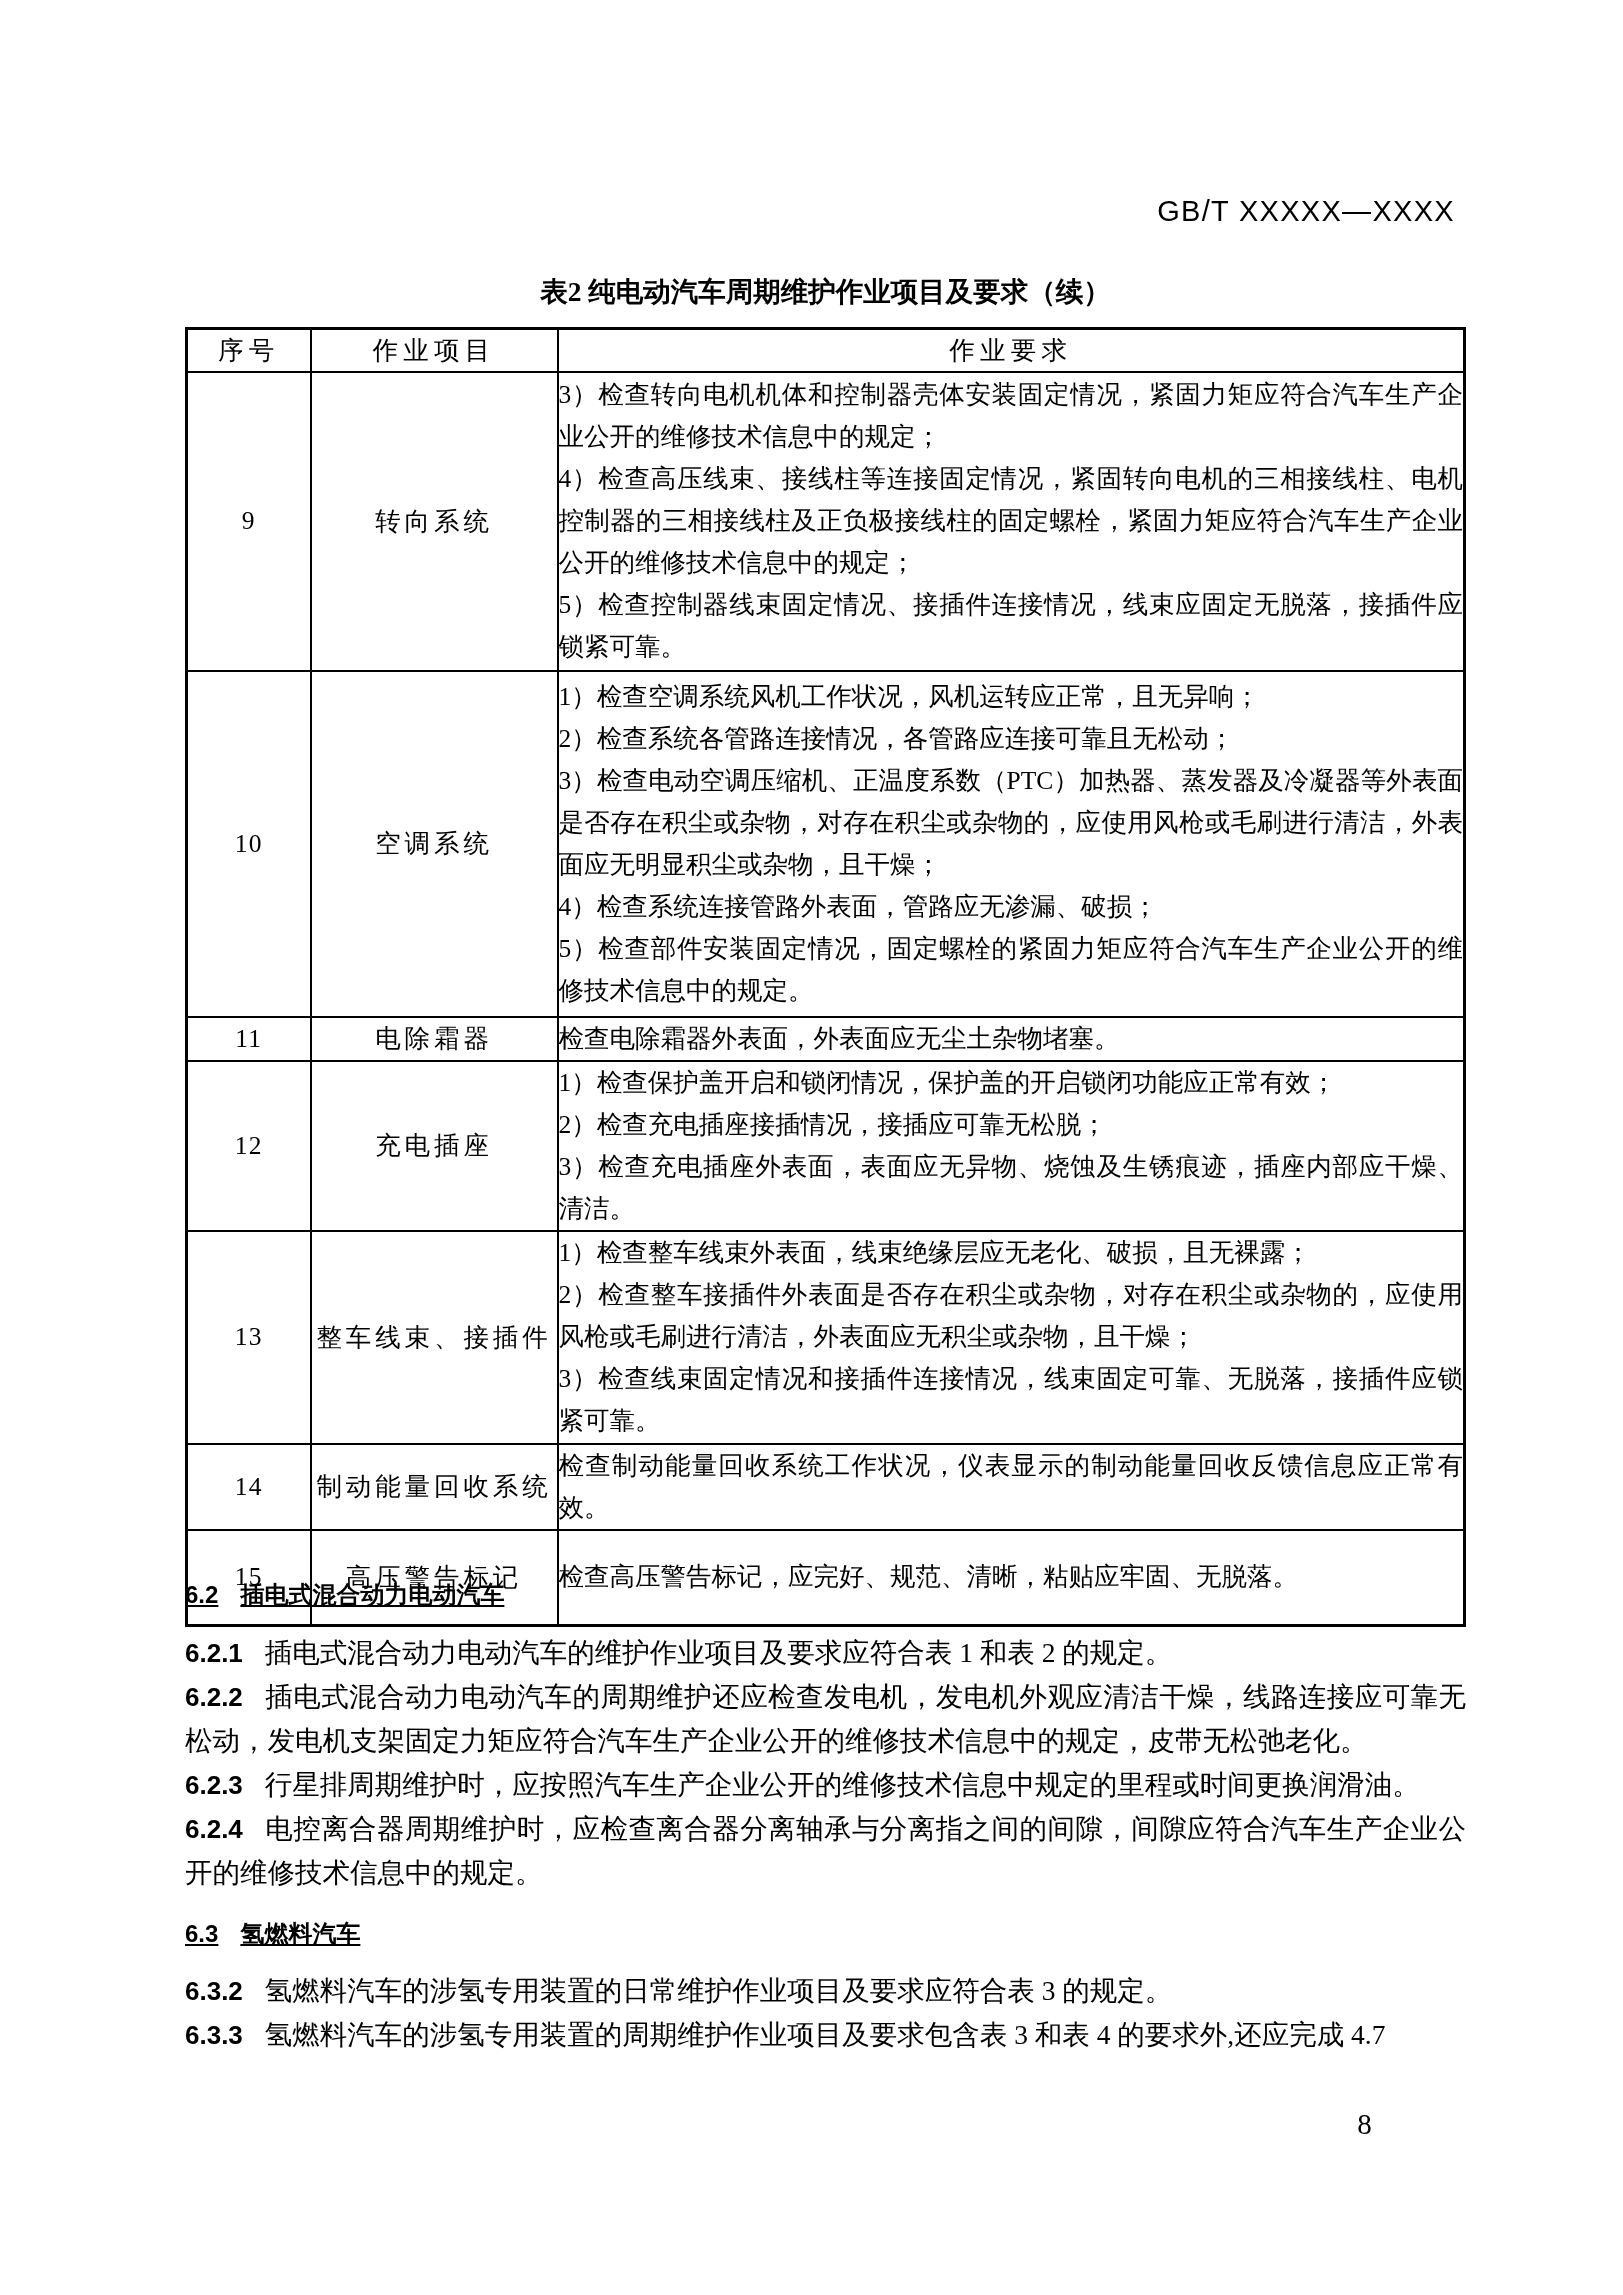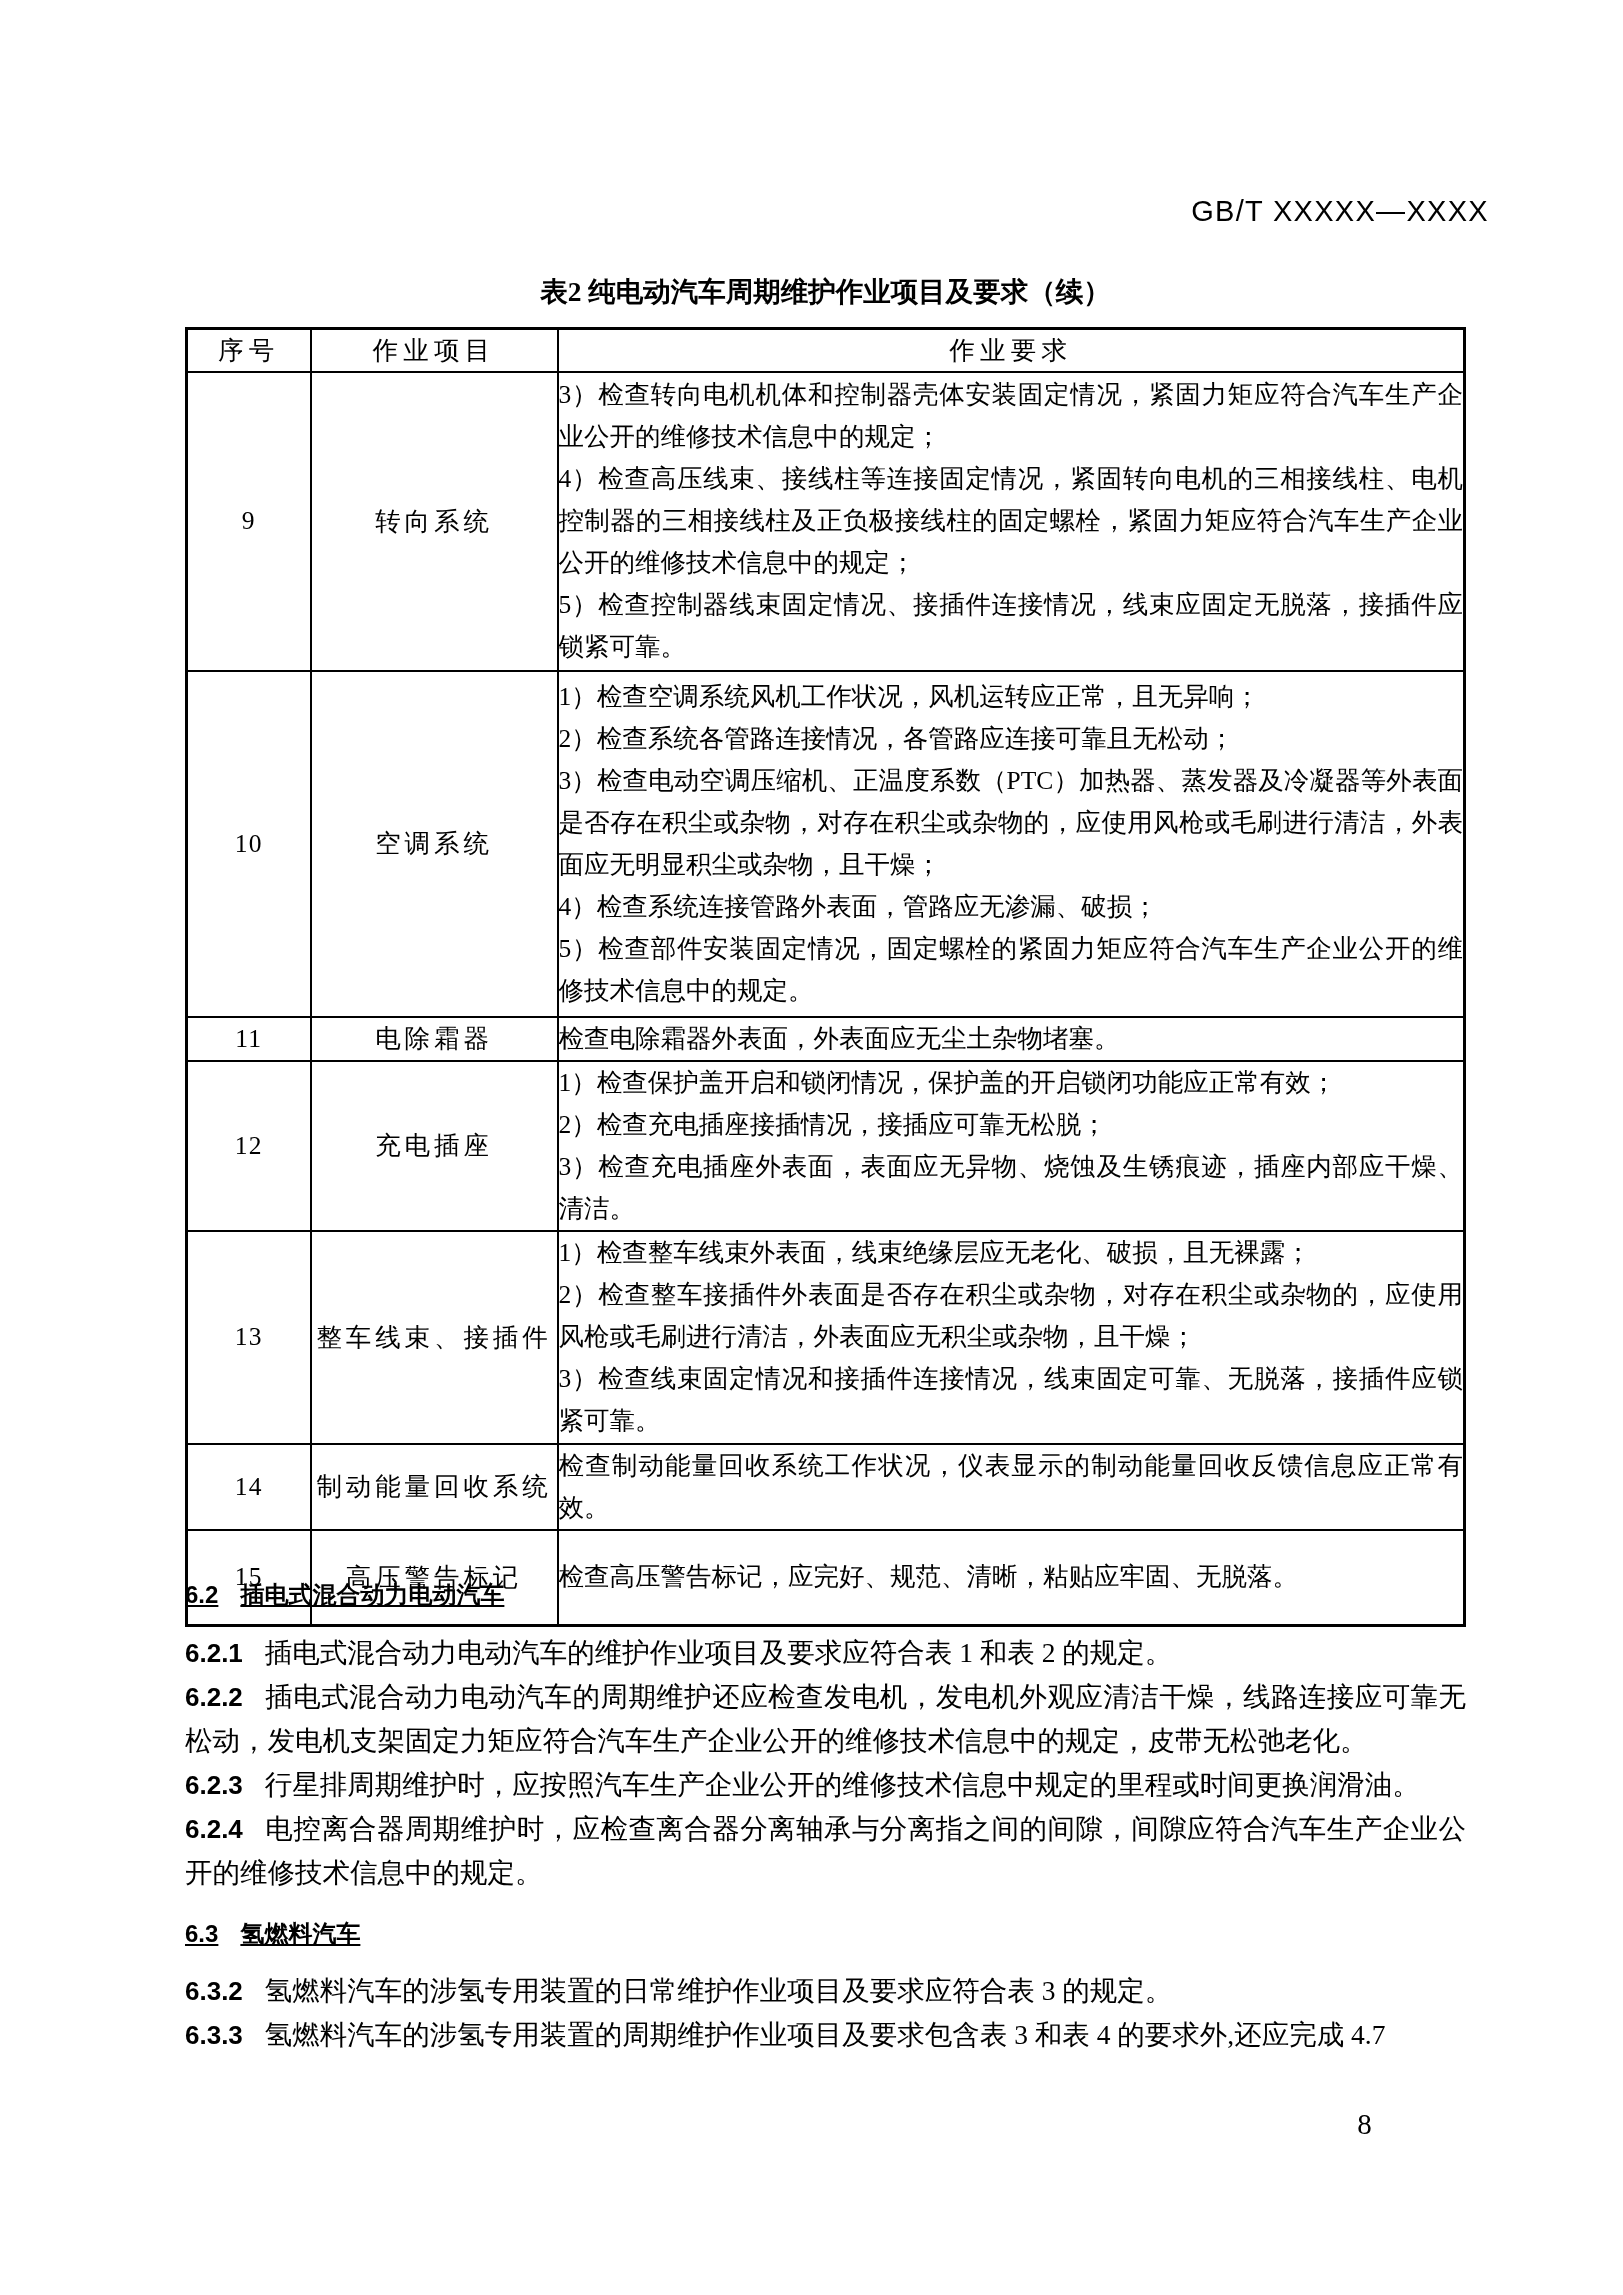--- a/index.html
+++ b/index.html
@@ -6,21 +6,21 @@
   .page {
     position:relative;
     width:1623px; height:2295px;
     background:#ffffff;
     color:#000000;
     font-family:"Liberation Serif", serif;
     overflow:hidden;
   }
   .std-code {
     position:absolute;
-    top:195px; right:134px;
+    top:195px; right:168px;
     font-family:"Liberation Sans", sans-serif;
     font-size:29px;
     letter-spacing:1.3px;
     white-space:pre;
   }
   .table-title {
     position:absolute;
     top:274px; left:185px; width:1281px;
     text-align:center;
     font-family:Liberation Serif, serif;

